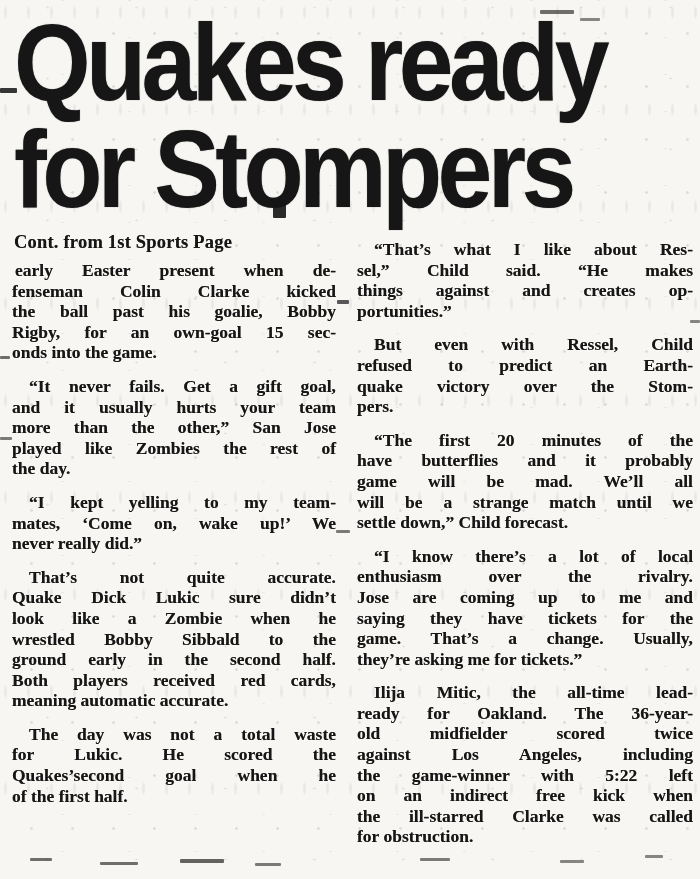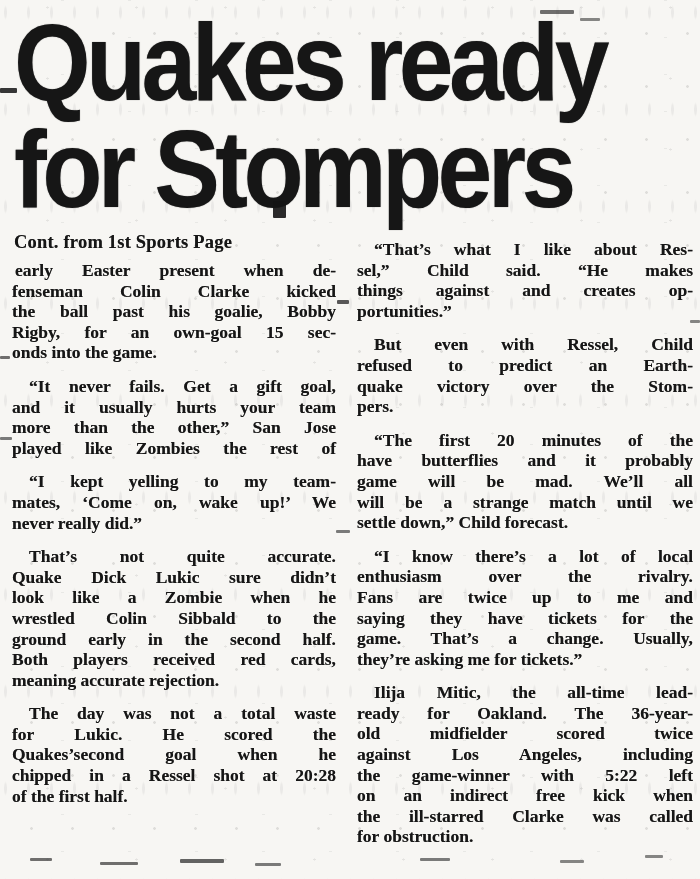--- a/index.html
+++ b/index.html
@@ -114,40 +114,40 @@
           <div class="tline">fenseman Colin Clarke kicked</div>
           <div class="tline">the ball past his goalie, Bobby</div>
           <div class="tline">Rigby, for an own-goal 15 sec-</div>
           <div class="tline lastline">onds into the game.</div>
         </div>
         <div class="para">
           <div class="tline firstline">“It never fails. Get a gift goal,</div>
           <div class="tline">and it usually hurts your team</div>
           <div class="tline">more than the other,” San Jose</div>
           <div class="tline">played like Zombies the rest of</div>
+          <div class="tline lastline">the day.</div>
         </div>
         <div class="para">
           <div class="tline firstline">“I kept yelling to my team-</div>
           <div class="tline">mates, ‘Come on, wake up!’ We</div>
           <div class="tline lastline">never really did.”</div>
         </div>
         <div class="para">
           <div class="tline firstline">That’s not quite accurate.</div>
           <div class="tline">Quake Dick Lukic sure didn’t</div>
           <div class="tline">look like a Zombie when he</div>
-          <div class="tline">wrestled Colin Sibbald to the</div>
+          <div class="tline">wrestled Bobby Sibbald to the</div>
           <div class="tline">ground early in the second half.</div>
           <div class="tline">Both players received red cards,</div>
-          <div class="tline lastline">meaning accurate rejection.</div>
+          <div class="tline lastline">meaning automatic accurate.</div>
         </div>
         <div class="para">
           <div class="tline firstline">The day was not a total waste</div>
           <div class="tline">for Lukic. He scored the</div>
           <div class="tline">Quakes’second goal when he</div>
-          <div class="tline">chipped in a Ressel shot at 20:28</div>
           <div class="tline lastline">of the first half.</div>
         </div>
       </div>
   </div>
 
   <div class="col col-right">
     <div>
         <div class="para">
           <div class="tline firstline">“That’s what I like about Res-</div>
           <div class="tline">sel,” Child said. “He makes</div>
@@ -163,21 +163,21 @@
         <div class="para">
           <div class="tline firstline">“The first 20 minutes of the</div>
           <div class="tline">have butterflies and it probably</div>
           <div class="tline">game will be mad. We’ll all</div>
           <div class="tline">will be a strange match until we</div>
           <div class="tline lastline">settle down,” Child forecast.</div>
         </div>
         <div class="para">
           <div class="tline firstline">“I know there’s a lot of local</div>
           <div class="tline">enthusiasm over the rivalry.</div>
-          <div class="tline">Fans are twice up to me and</div>
+          <div class="tline">Jose are coming up to me and</div>
           <div class="tline">saying they have tickets for the</div>
           <div class="tline">game. That’s a change. Usually,</div>
           <div class="tline lastline">they’re asking me for tickets.”</div>
         </div>
         <div class="para">
           <div class="tline firstline">Ilija Mitic, the all-time lead-</div>
           <div class="tline">ready for Oakland. The 36-year-</div>
           <div class="tline">old midfielder scored twice</div>
           <div class="tline">against Los Angeles, including</div>
           <div class="tline">the game-winner with 5:22 left</div>

